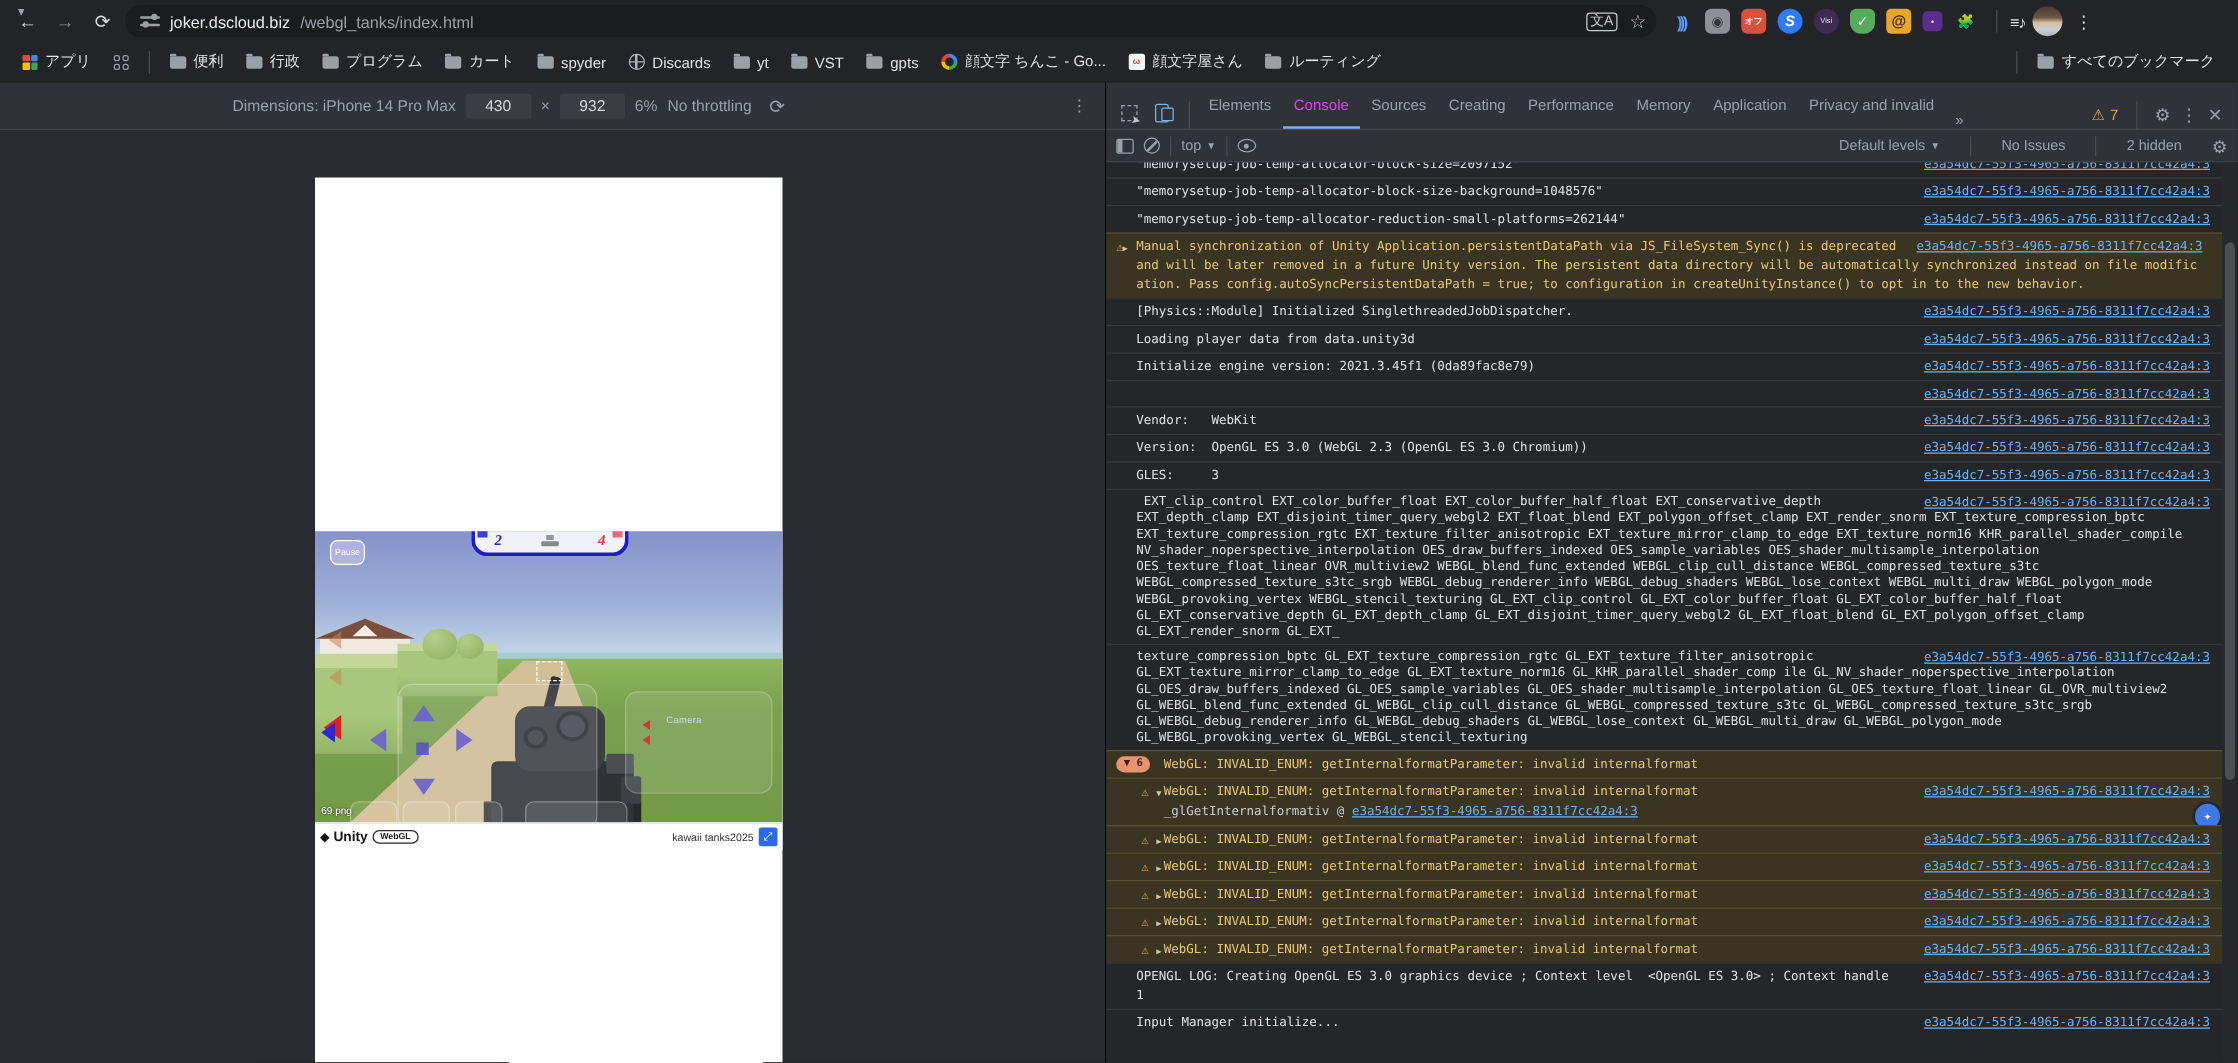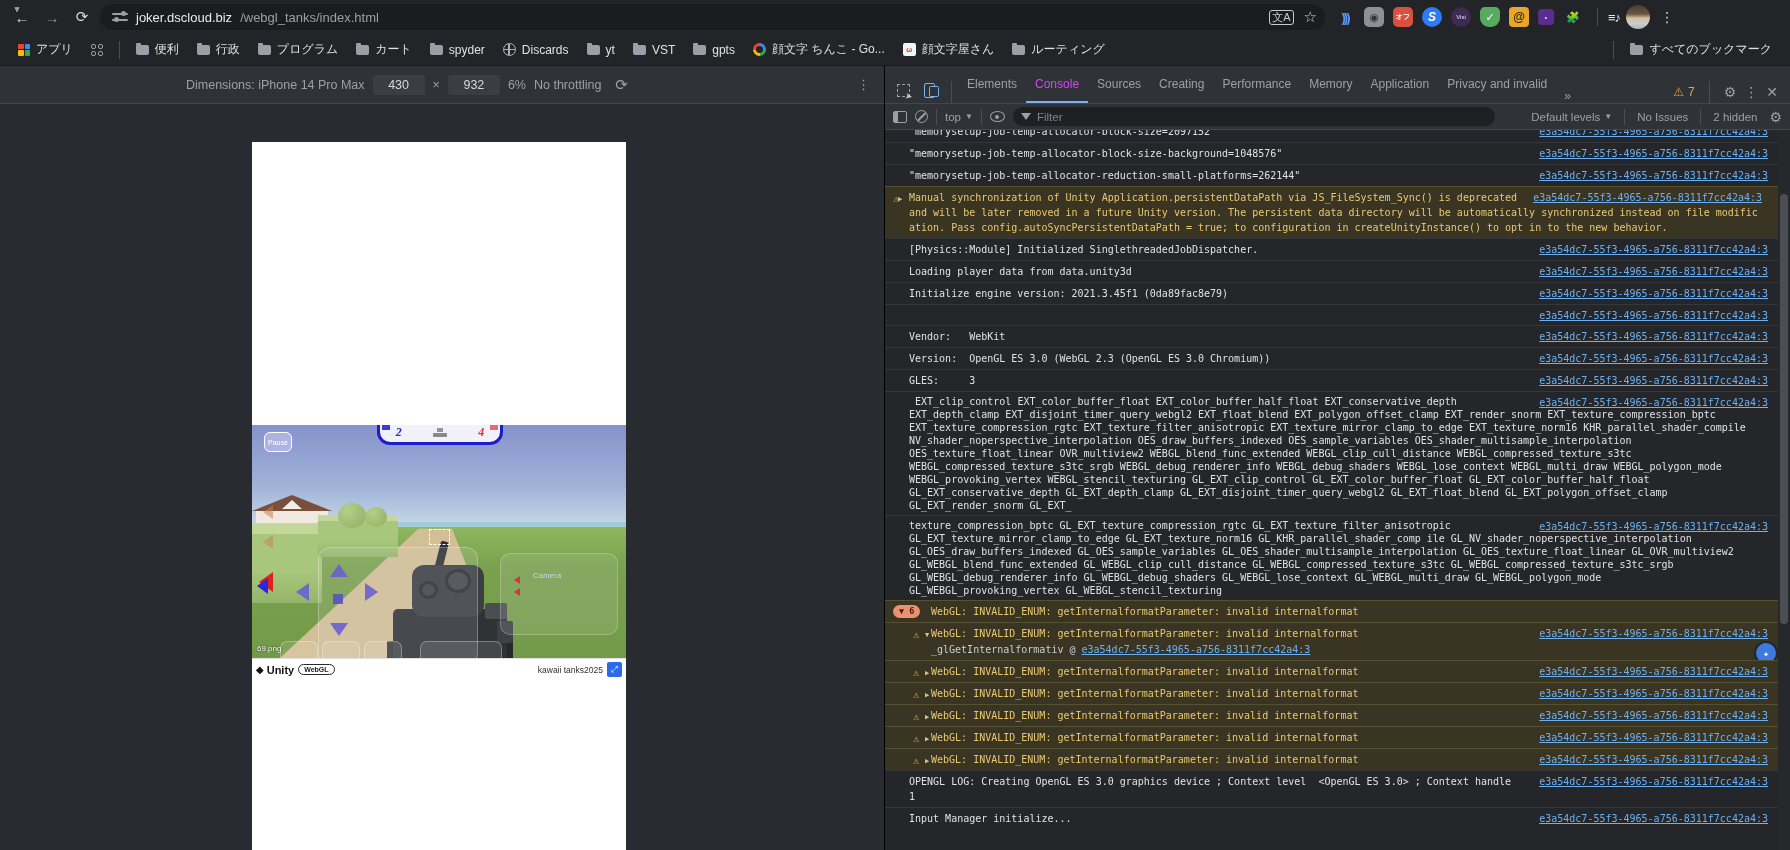--- a/index.html
+++ b/index.html
@@ -205,21 +205,21 @@
   .ctx-sel { display:flex; align-items:center; gap:4px; white-space:nowrap; }
   .eye-ic { width:15px; height:11px; border:1.4px solid #9aa0a6; border-radius:50%; position:relative; }
   .eye-ic::before { content:""; position:absolute; left:4.5px; top:2.5px; width:4px; height:4px; border-radius:50%;
     background:#9aa0a6; }
   .filter-wrap { flex:1; max-width:482px; height:19px; background:#1e2023; border-radius:10px; display:flex;
     align-items:center; padding:0 8px; gap:6px; }
   .funnel { width:0; height:0; border-left:5px solid transparent; border-right:5px solid transparent;
     border-top:7px solid #9aa0a6; position:relative; }
   .filter-wrap input { background:transparent; border:none; outline:none; color:#d5d7da; font-size:11.5px; width:100%; }
   .filter-wrap input::placeholder { color:#80868b; }
-  .ct-right { margin-left:auto; display:flex; align-items:center; gap:12px; white-space:nowrap; }
+  .ct-right { margin-left:auto; display:flex; align-items:center; gap:24px; white-space:nowrap; }
   .v-sep { width:1px; height:16px; background:#4a4d52; }
 
   
   .dt-console { flex:1; position:relative; overflow:hidden; background:#242629;
     font-family:"DejaVu Sans Mono", monospace; font-size:10px; color:#dfe1e5; }
   .rows { position:absolute; inset:0 12px 0 0; overflow:hidden; }
   .crow { position:relative; border-top:1px solid #34373c; padding:3px 10px 3px 24px; line-height:15px; min-height:21px; }
   .crow:first-child { border-top:none; }
   .crow .msg { white-space:pre-wrap; word-break:break-all; padding-right:6px; }
   .crow.block .msg { line-height:13px; font-size:10px; }
@@ -495,24 +495,20 @@
     <div class="dt-contoolbar">
       <span class="panel-ic"></span>
       <span class="block-ic"></span>
       <span class="v-sep"></span>
       <span class="ctx-sel">
         <span>top</span>
           <span style="font-size:8px">▼</span>
       </span>
       <span class="v-sep"></span>
       <span class="eye-ic"></span>
-      <div class="filter-wrap">
-        <span class="funnel"></span>
-        <input placeholder="Filter" style="">
-      </div>
       <span class="ct-right">
         <span class="ctx-sel">
           <span>Default levels</span>
             <span style="font-size:8px">▼</span>
         </span>
         <span class="v-sep"></span>
         <span>No Issues</span>
         <span class="v-sep"></span>
         <span>2 hidden</span>
         <span class="dt-gear">⚙</span>

